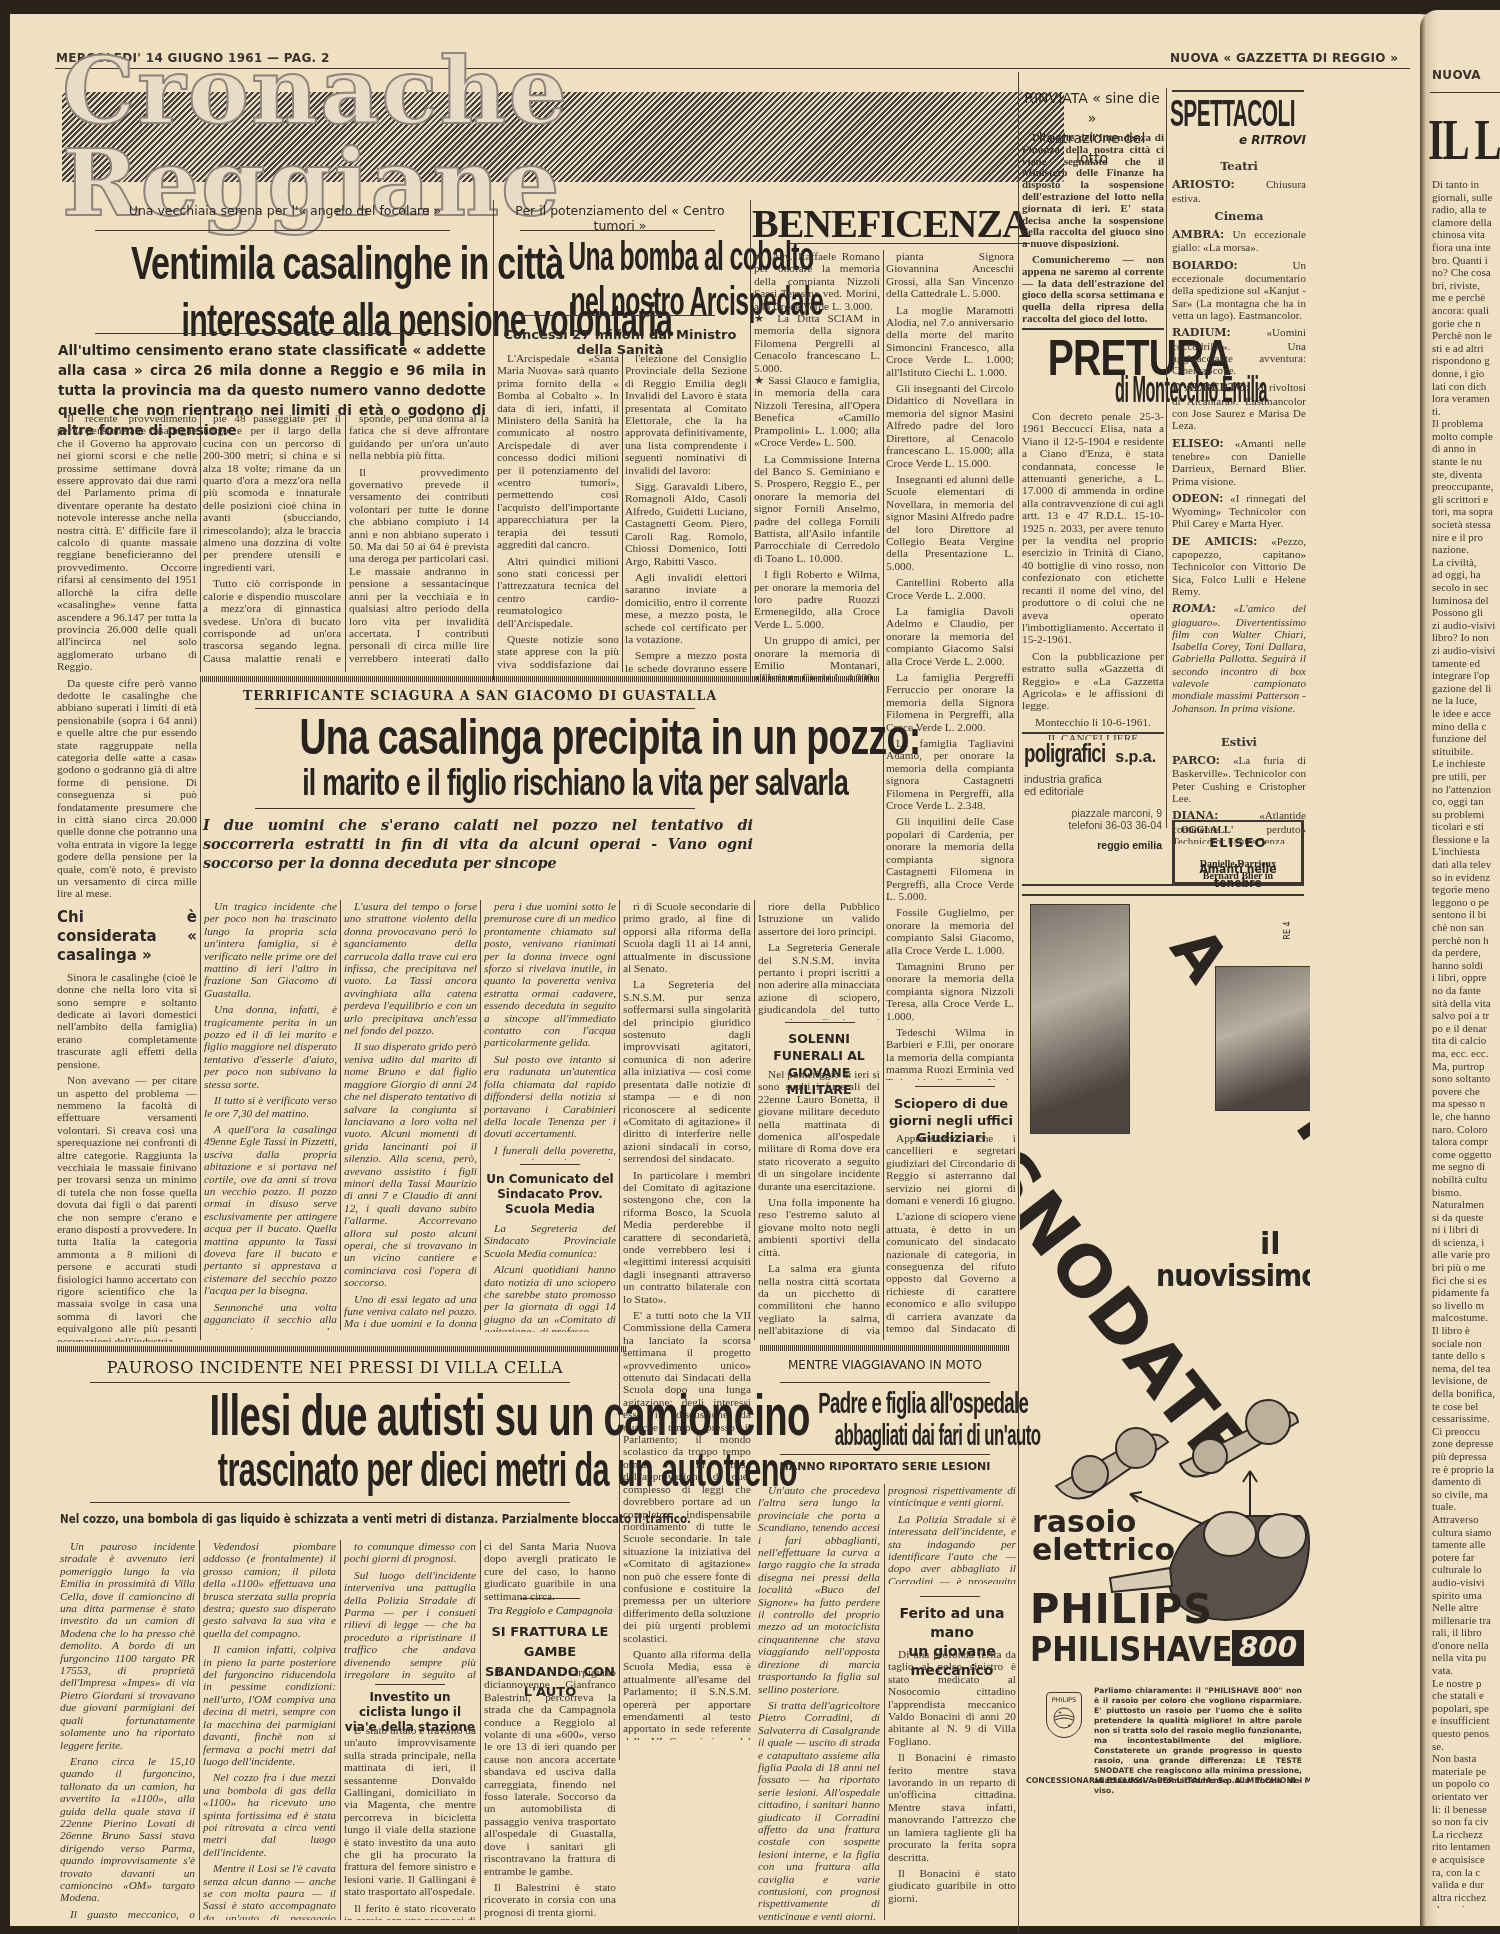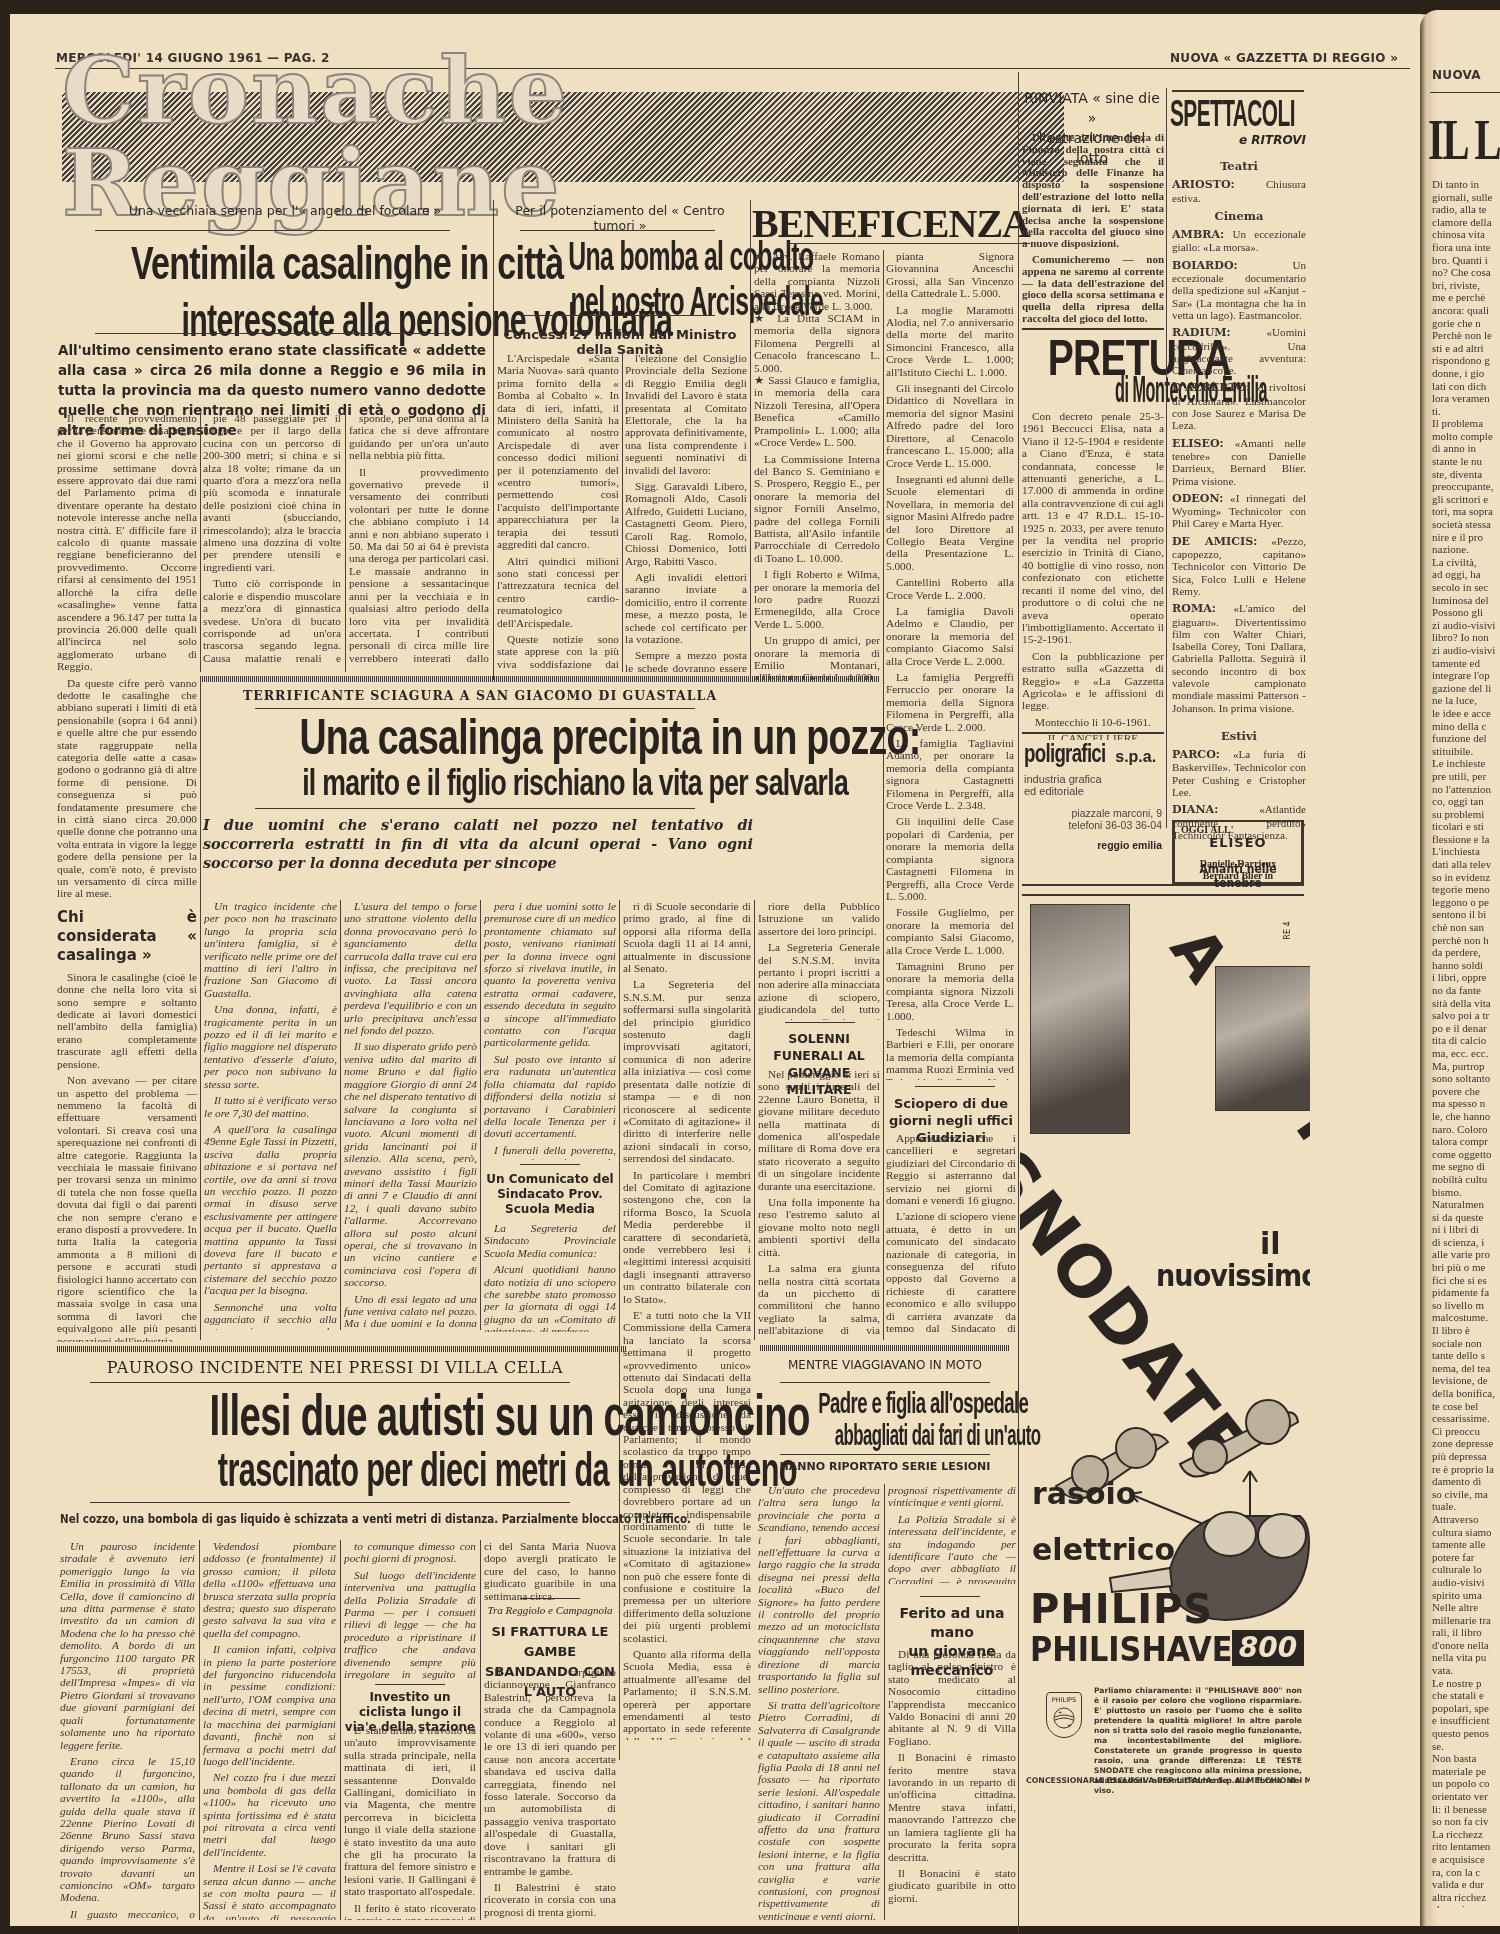--- a/index.html
+++ b/index.html
@@ -360,21 +360,21 @@
     <div style="text-align: center; font-weight: bold; font-family: &quot;DejaVu Serif&quot;, serif; font-size: 11.5px; margin: 6px 0px;">Teatri</div>
     <div class="spett-item" style="margin-bottom: 5px; text-align: justify;"><b>ARIOSTO:</b> <span>Chiusura estiva.</span></div>
     <div style="text-align: center; font-weight: bold; font-family: &quot;DejaVu Serif&quot;, serif; font-size: 11.5px; margin: 6px 0px;">Cinema</div>
     <div class="spett-item" style="margin-bottom: 5px; text-align: justify;"><b>AMBRA:</b> <span>Un eccezionale giallo: «La morsa».</span></div>
     <div class="spett-item" style="margin-bottom: 5px; text-align: justify;"><b>BOIARDO:</b> <span>Un eccezionale documentario della spedizione sul «Kanjut - Sar» (La montagna che ha in vetta un lago). Eastmancolor.</span></div>
     <div class="spett-item" style="margin-bottom: 5px; text-align: justify;"><b>RADIUM:</b> <span>«Uomini coccodrillo». Una agghiacciante avventura: CinemaScope.</span></div>
     <div class="spett-item" style="margin-bottom: 5px; text-align: justify;"><b>D'ALBERTO:</b> <span>«I rivoltosi di Alcantara». Eastmancolor con Jose Saurez e Marisa De Leza.</span></div>
     <div class="spett-item" style="margin-bottom: 5px; text-align: justify;"><b>ELISEO:</b> <span>«Amanti nelle tenebre» con Danielle Darrieux, Bernard Blier. Prima visione.</span></div>
     <div class="spett-item" style="margin-bottom: 5px; text-align: justify;"><b>ODEON:</b> <span>«I rinnegati del Wyoming» Technicolor con Phil Carey e Marta Hyer.</span></div>
     <div class="spett-item" style="margin-bottom: 5px; text-align: justify;"><b>DE AMICIS:</b> <span>«Pezzo, capopezzo, capitano» Technicolor con Vittorio De Sica, Folco Lulli e Helene Remy.</span></div>
-    <div class="spett-item" style="margin-bottom: 16px; text-align: justify;"><b>ROMA:</b> <span>«L'amico del giaguaro». Divertentissimo film con Walter Chiari, Isabella Corey, Toni Dallara, Gabriella Pallotta. Seguirà il secondo incontro di box valevole campionato mondiale massimi Patterson - Johanson. In prima visione.</span></div>
+    <div class="spett-item" style="margin-bottom: 22px; text-align: justify; font-style: italic;"><b>ROMA:</b> <span>«L'amico del giaguaro». Divertentissimo film con Walter Chiari, Isabella Corey, Toni Dallara, Gabriella Pallotta. Seguirà il secondo incontro di box valevole campionato mondiale massimi Patterson - Johanson. In prima visione.</span></div>
     <div style="text-align: center; font-weight: bold; font-family: &quot;DejaVu Serif&quot;, serif; font-size: 11.5px; margin: 6px 0px;">Estivi</div>
     <div class="spett-item" style="margin-bottom: 5px; text-align: justify;"><b>PARCO:</b> <span>«La furia di Baskerville». Technicolor con Peter Cushing e Cristopher Lee.</span></div>
     <div class="spett-item" style="margin-bottom: 5px; text-align: justify;"><b>DIANA:</b> <span>«Atlantide continente perduto» Technicolor Fantascienza.</span></div>
     <div class="spett-item" style="margin-bottom: 5px; text-align: justify;"><b>LUX:</b> <span>«Era notte a Roma» con Giovanna Ralli e Leo Genn.</span></div>
   </div>
 
 <div class="box" style="left:1172px;top:820px;width:132px;height:64px;border-width:2px 3px 2px 3px;">
   <div style="font-family:'Liberation Serif',serif;font-size:10px;font-weight:bold;padding:2px 0 0 6px;">OGGI ALL'</div>
   <div style="font-family:'DejaVu Sans',sans-serif;font-size:13px;font-weight:bold;text-align:center;letter-spacing:1px;">ELISEO</div>
 </div>
@@ -406,21 +406,21 @@
       <line x1="158" y1="170" x2="80" y2="138"></line>
         <path d="M80 138 L92 136 M80 138 L88 146"></path>
       <line x1="200" y1="160" x2="200" y2="115"></line>
         <path d="M200 115 L193 126 M200 115 L207 126"></path>
       <path d="M118 220 Q130 170 170 160 L250 160 Q262 170 258 200 Q250 262 176 264 Q120 262 118 220Z" fill="#5a524a"></path>
       <ellipse cx="180" cy="178" rx="26" ry="22" fill="#d8ccb6"></ellipse>
         <ellipse cx="232" cy="180" rx="24" ry="22" fill="#d8ccb6"></ellipse>
       <path d="M60 222 L120 212 L122 230 L62 236Z" fill="#d8ccb6"></path>
     </g>
   </svg>
-  <div class="abs" style="left:12px;top:580px;font-family:'DejaVu Sans',sans-serif;font-weight:bold;font-size:30px;color:#2a2520;text-align:right;">rasoio</div>
+  <div class="abs" style="left:12px;top:608px;font-family:'DejaVu Sans',sans-serif;font-weight:bold;font-size:30px;color:#2a2520;text-align:right;">rasoio</div>
   <div class="abs" style="left:12px;top:636px;font-family:'DejaVu Sans',sans-serif;font-weight:bold;font-size:30px;color:#2a2520;">elettrico</div>
   <div class="abs" style="left:10px;top:690px;font-family:'DejaVu Sans',sans-serif;font-weight:900;font-size:40px;color:#2a2520;letter-spacing:1px;">PHILIPS</div>
   <div class="abs" style="left:10px;top:734px;font-family:'DejaVu Sans',sans-serif;font-weight:900;font-size:33px;color:#2a2520;transform:scaleX(.92);transform-origin:left;">PHILISHAVE</div>
   <div class="abs" style="left:212px;top:734px;width:72px;height:36px;background:#2a2520;color:#efe2c6;font-family:'DejaVu Sans',sans-serif;font-weight:bold;font-style:italic;font-size:28px;text-align:center;line-height:36px;">800</div>
   <div class="abs" style="left:26px;top:796px;width:36px;height:46px;border:1.5px solid #3e3630;border-radius:4px 4px 18px 18px;font-size:6.5px;text-align:center;font-family:'DejaVu Sans',sans-serif;padding-top:3px;">
     <span>PHILIPS</span>
     <svg width="24" height="24" viewBox="0 0 24 24" style="display:block;margin:2px auto 0;">
         <circle cx="12" cy="12" r="10" fill="none" stroke="#3e3630"></circle>
         <path d="M3 11 Q12 7 21 11 M3 14 Q12 10 21 14" stroke="#3e3630" fill="none"></path>
         <text x="6" y="8" font-size="5">+</text>

